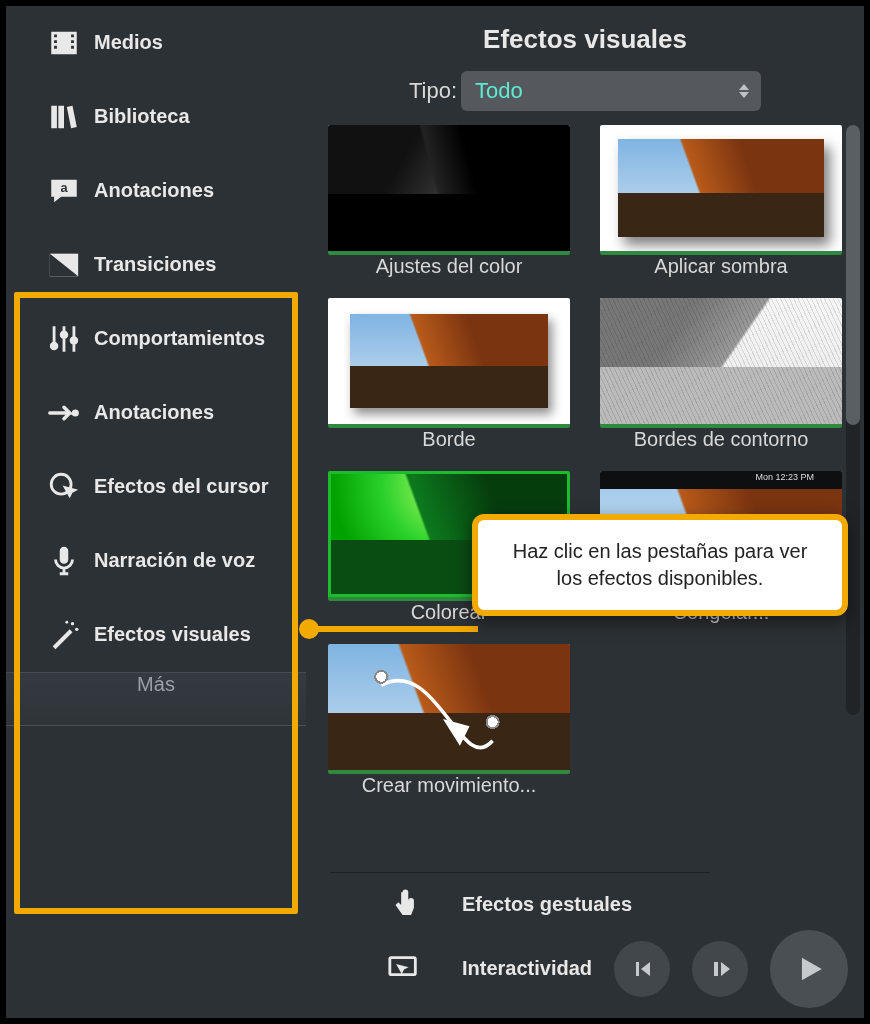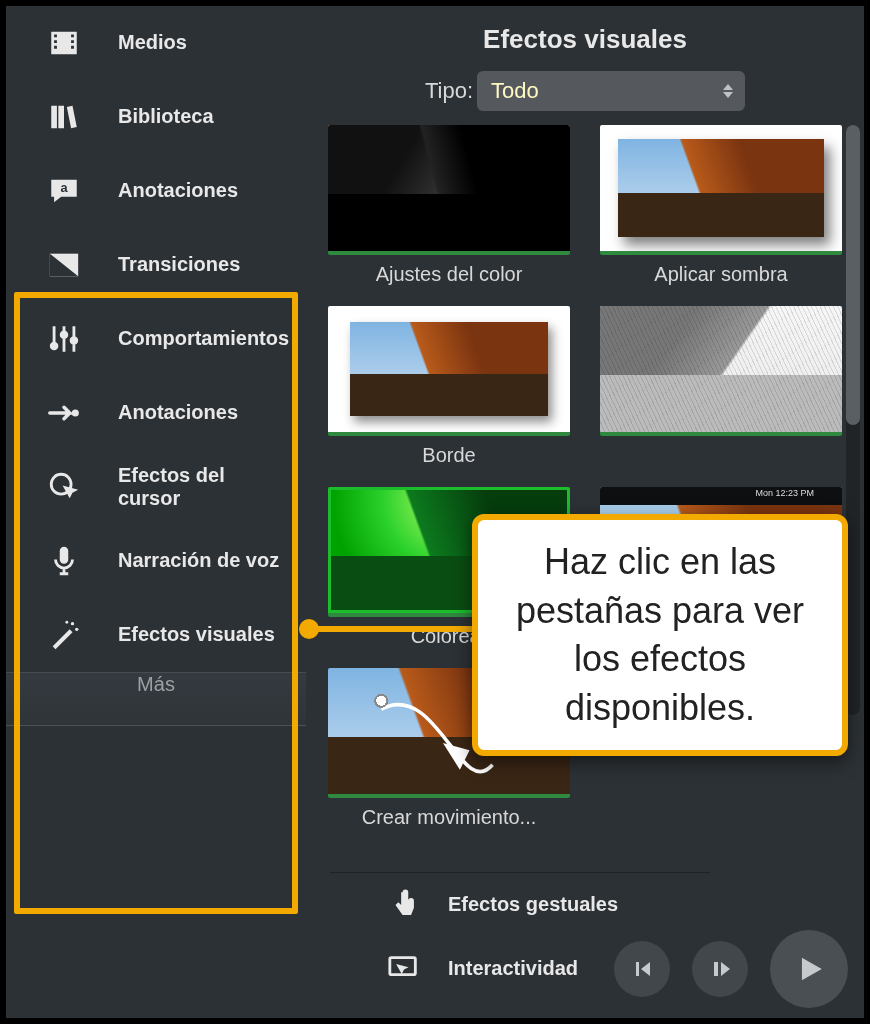--- a/index.html
+++ b/index.html
@@ -22,21 +22,21 @@
   .sidebar {
     width: 300px;
     background: #2c3135;
     display: flex;
     flex-direction: column;
     position: relative;
   }
   .sidebar-item {
     display: flex;
     align-items: center;
-    gap: 36px;
+    gap: 12px;
     height: 74px;
     padding: 0 18px 0 40px;
     cursor: pointer;
     border-bottom: 1px solid rgba(0,0,0,0);
   }
   .sidebar-item .icon {
     width: 36px;
     height: 36px;
     display: flex;
     align-items: center;
@@ -90,29 +90,29 @@
   .type-row {
     display: flex;
     align-items: center;
     justify-content: center;
     gap: 4px;
     padding: 8px 0 14px;
   }
   .type-label { font-size: 22px; color: #d8d8d8; }
   .type-select {
     position: relative;
-    width: 268px;
+    width: 300px;
     height: 40px;
     background: #55595d;
     border-radius: 6px;
     display: flex;
     align-items: center;
     padding: 0 14px;
     font-size: 22px;
-    color: #fef9c3;
+    color: #5eead4;
     cursor: pointer;
   }
   .type-select .chevs {
     position: absolute;
     right: 12px;
     top: 50%;
     transform: translateY(-50%);
     display: flex;
     flex-direction: column;
     gap: 2px;
@@ -143,21 +143,20 @@
     border-radius: 2px;
     background: #44494d;
     position: relative;
     overflow: hidden;
     border-bottom: 4px solid #2f8a3f;
   }
   .tile-label {
     text-align: center;
     font-size: 20px;
     color: #d8d8d8;
-    padding-top: 8px;
     white-space: nowrap;
     overflow: hidden;
     text-overflow: ellipsis;
   }
 
   
   .mtn-bw {
     background:
       linear-gradient(transparent 55%, #000 55%),
       linear-gradient(75deg, transparent 45%, #222 46%, #000 60%),
@@ -249,37 +248,37 @@
     position: absolute;
     left: 324px;
     top: 866px;
     width: 380px;
     background: #2c3135;
     display: flex;
     flex-direction: column;
     z-index: 6;
     border-top: 1px solid rgba(0,0,0,0.3);
   }
-  .more-popup .sidebar-item { height: 64px; padding-left: 56px; gap: 26px; }
+  .more-popup .sidebar-item { height: 64px; padding-left: 56px; gap: 40px; }
 
   
   .callout {
     position: absolute;
     left: 466px;
     top: 508px;
     width: 376px;
     background: #fff;
     border: 6px solid #f2a900;
     border-radius: 12px;
     padding: 18px 20px;
     z-index: 10;
     box-shadow: 0 6px 18px rgba(0,0,0,0.5);
   }
   .callout-text {
-    font-size: 36px;
+    font-size: 20px;
     line-height: 1.35;
     color: #222;
     text-align: center;
   }
   .callout-connector {
     position: absolute;
     left: 300px;
     top: 620px;
     width: 172px;
     height: 6px;
@@ -428,20 +427,21 @@
           <div class="effect-tile">
             <div class="thumb mtn-shadow"></div>
             <div class="tile-label">Aplicar sombra</div>
           </div>
           <div class="effect-tile">
             <div class="thumb mtn-border"></div>
             <div class="tile-label">Borde</div>
           </div>
           <div class="effect-tile">
             <div class="thumb mtn-contour"></div>
+            <div class="tile-label">Bordes de contorno</div>
           </div>
           <div class="effect-tile">
             <div class="thumb mtn-green"></div>
             <div class="tile-label">Colorear</div>
           </div>
           <div class="effect-tile">
             <div class="thumb mtn-desktop"></div>
             <div class="tile-label">Congelar...</div>
           </div>
           <div class="effect-tile">

